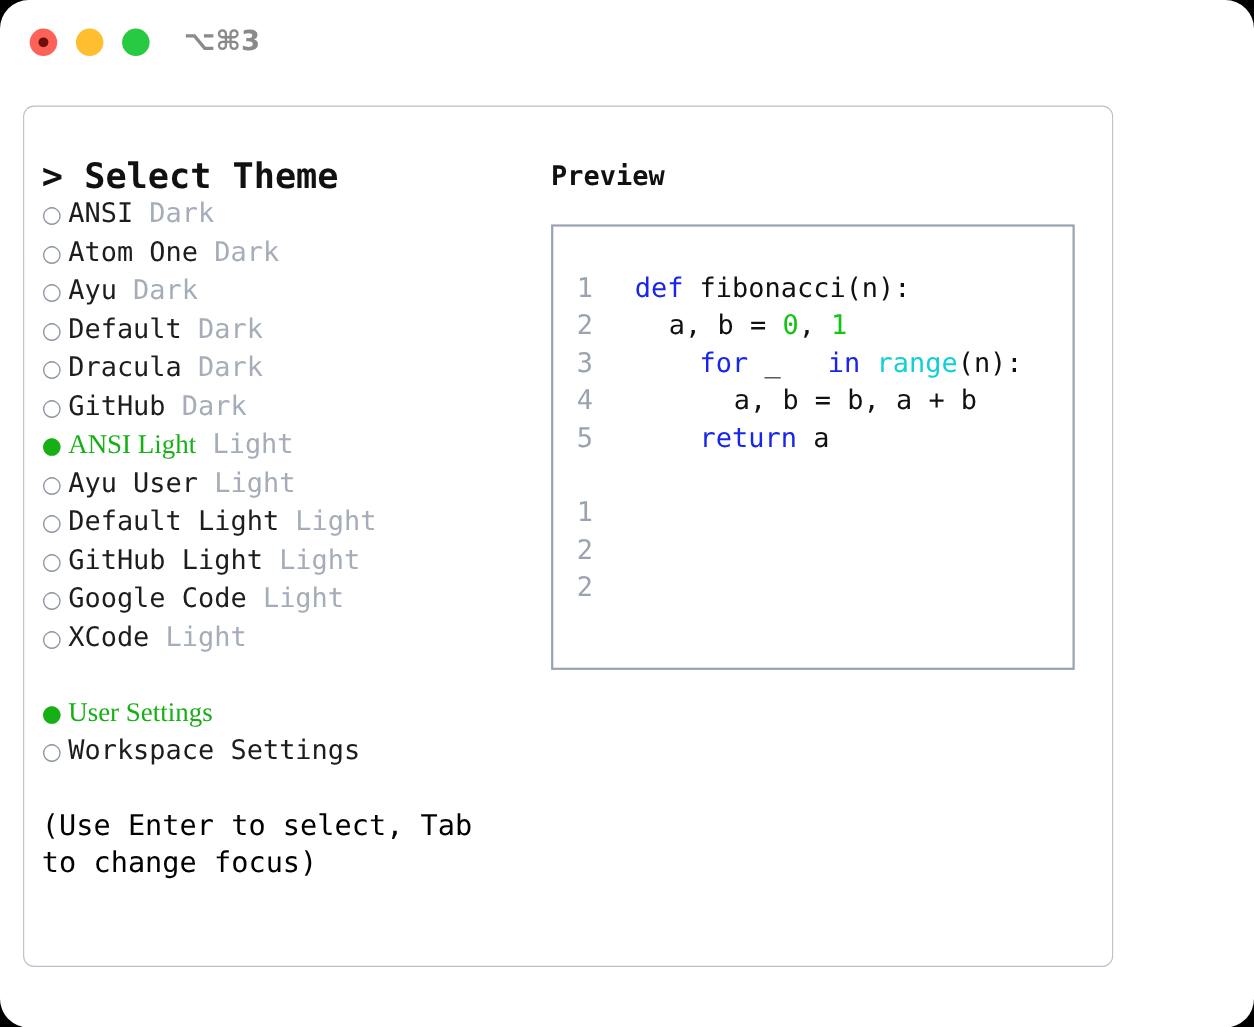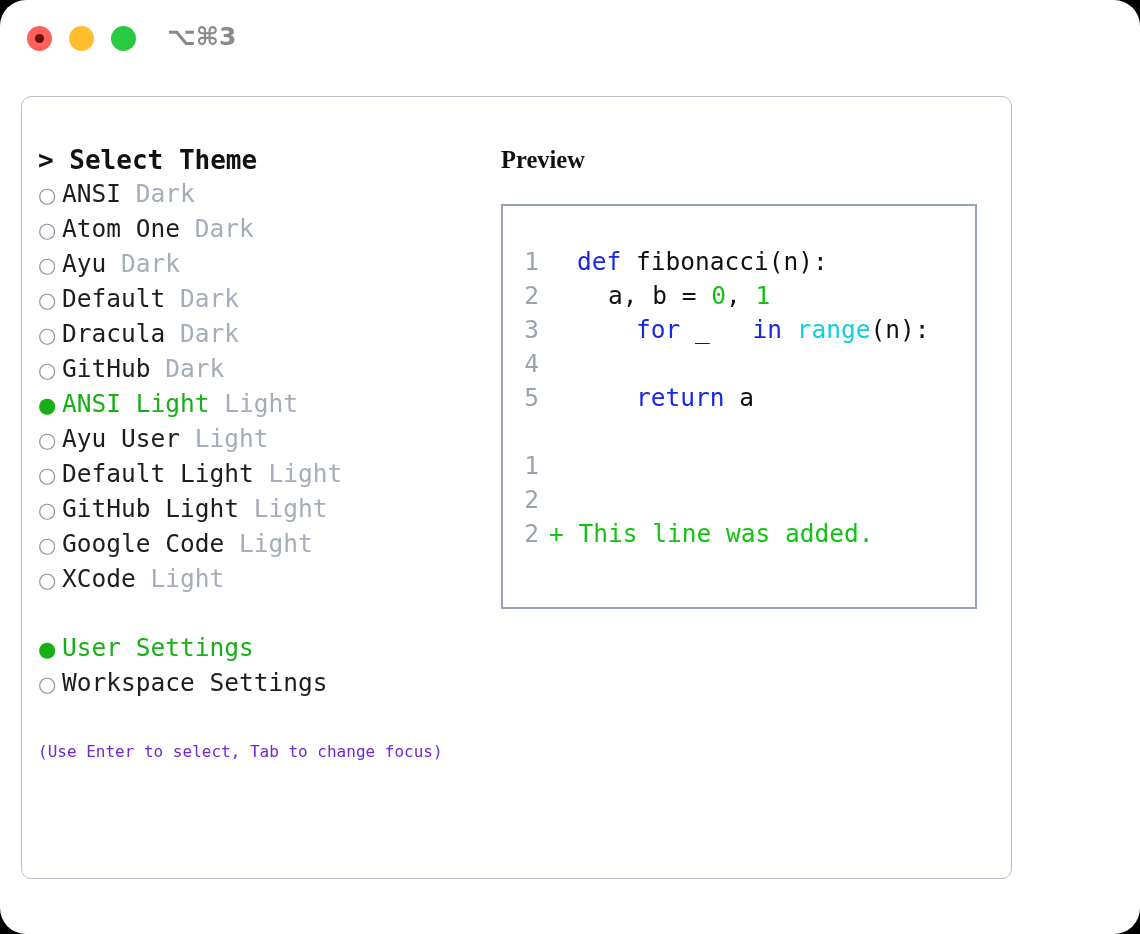--- a/index.html
+++ b/index.html
@@ -82,21 +82,21 @@
     width: 100%; height: 100%;
   }
   
   .left-col {
     position: absolute;
     left: 16px;
     top: 46px;
     width: 450px;
   }
   .section-head {
-    font-size: 26px;
+    font-size: 32px;
     font-weight: bold;
     color: #111111;
     line-height: 34px;
     white-space: pre;
   }
   .opt-row {
     display: flex;
     align-items: baseline;
     font-size: 24.5px;
     line-height: 34px;
@@ -105,52 +105,51 @@
   .marker {
     width: 24px;
     display: inline-block;
     flex: 0 0 24px;
     font-size: 21px;
     color: #8d96a3;
     font-family: "DejaVu Sans", "Liberation Sans", sans-serif;
   }
   .opt-row.selected .marker { color: #16b016; }
   .opt-name { color: #1d1d1d; }
-  .opt-row.selected .opt-name { color: #16b016; }
+  .opt-row.selected .opt-name { color: #16b016; font-family: Liberation Serif, serif; }
   .opt-variant { color: #a4adb9; }
   .spacer-line { height: 34px; }
   .apply-head {
     font-size: 24.5px;
     color: #1d1d1d;
     line-height: 34px;
     white-space: pre;
     padding-left: 26px;
   }
   .hint {
     margin-top: 34px;
-    font-size: 16px;
-    line-height: 34px;
-    color: #6d28d9;
+    font-size: 26px;
+    line-height: 34px;
+    color: #000000;
     width: 412px;
     white-space: pre-wrap;
     word-break: break-word;
   }
   
   .right-col {
     position: absolute;
     left: 479px;
     top: 46px;
     width: 500px;
   }
   .preview-label {
     font-size: 24.5px;
     font-weight: bold;
     color: #111111;
     line-height: 34px;
-    font-family: Liberation Serif, serif;
   }
   .preview-box {
     margin-top: 27px;
     width: 476px;
     height: 405px;
     border: 2px solid #97a3b2;
     box-sizing: border-box;
     background: #ffffff;
     position: relative;
   }
@@ -226,25 +225,25 @@
         <div class="hint">(Use Enter to select, Tab to change focus)</div>
       </div>
 
       <div class="right-col">
         <div class="preview-label">Preview</div>
         <div class="preview-box">
           <div class="code" id="preview-code">
               <div class="code-line"><span class="lineno">1</span><span class="codetext"><span class="tok-kw">def </span><span class="tok-txt">fibonacci(n):</span></span></div>
               <div class="code-line"><span class="lineno">2</span><span class="codetext"><span class="tok-txt">    a, b = </span><span class="tok-num">0</span><span class="tok-txt">, </span><span class="tok-num">1</span></span></div>
               <div class="code-line"><span class="lineno">3</span><span class="codetext"><span class="tok-txt">    </span><span class="tok-kw">for</span><span class="tok-txt"> _ </span><span class="tok-kw">in</span><span class="tok-txt"> </span><span class="tok-fn">range</span><span class="tok-txt">(n):</span></span></div>
-              <div class="code-line"><span class="lineno">4</span></div>
+              <div class="code-line"><span class="lineno">4</span><span class="codetext"><span class="tok-txt">        a, b = b, a + b</span></span></div>
               <div class="code-line"><span class="lineno">5</span><span class="codetext"><span class="tok-txt">    </span><span class="tok-kw">return</span><span class="tok-txt"> a</span></span></div>
               <div class="blank-line"></div>
               <div class="code-line"><span class="lineno">1</span></div>
               <div class="code-line"><span class="lineno">2</span></div>
-              <div class="code-line"><span class="lineno">2</span><span class="codetext diff-add">+ This line was added.</span></div>
+              <div class="code-line"><span class="lineno">2</span></div>
             </div>
         </div>
       </div>
 
     </div>
   </div>
 </div>
 
 </body></html>

